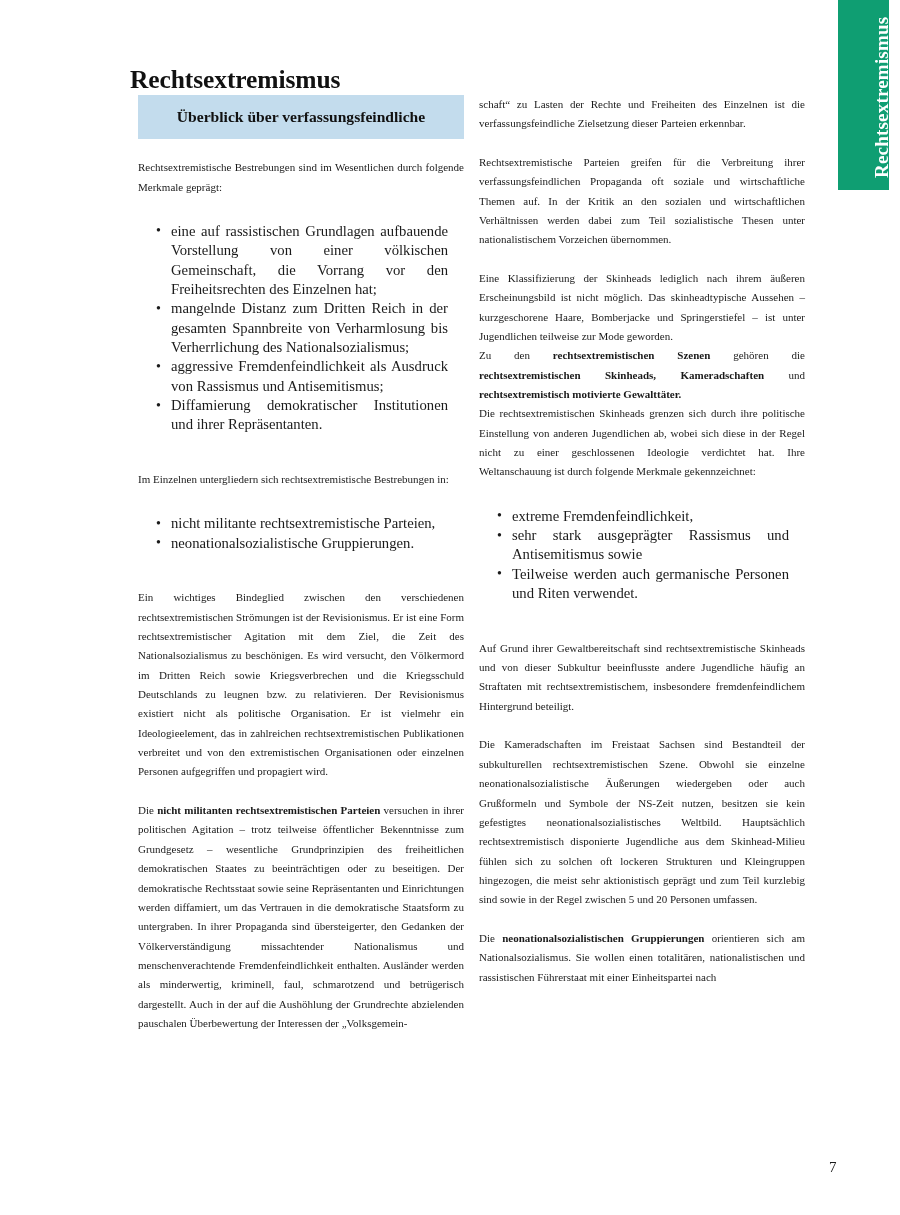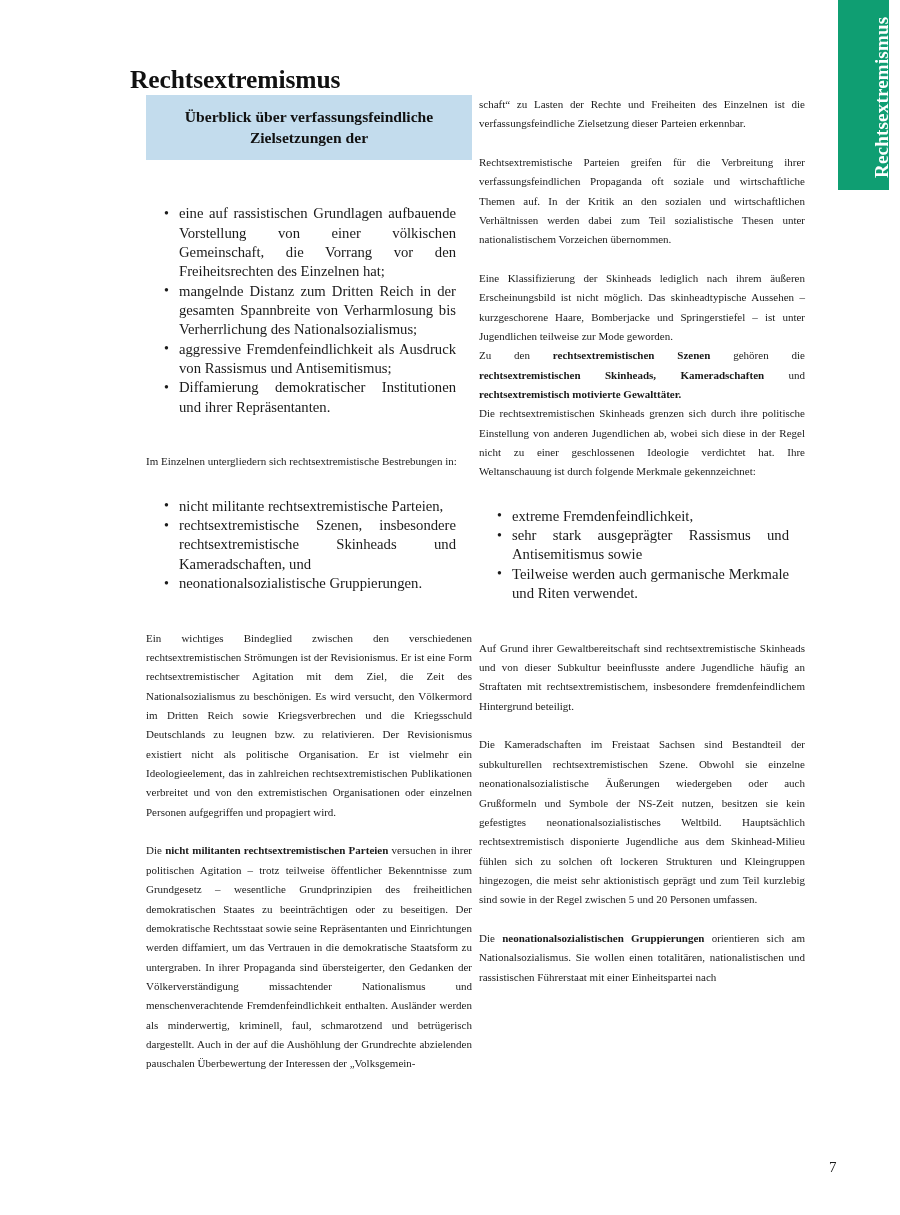--- a/index.html
+++ b/index.html
@@ -66,21 +66,21 @@
     left: 130px;
     top: 95px;
     width: 675px;
   }
 
   .col {
     position: absolute;
     top: 0;
     width: 326px;
   }
-  .col-left  { left: 16px; }
+  .col-left  { left: 8px; }
   .col-right { left: 349px; }
 
   
   p.body {
     margin: 0 0 0 0;
     font-size: 11px;
     line-height: 19.35px;
     text-align: justify;
     text-justify: inter-word;
     hyphens: manual;
@@ -148,44 +148,43 @@
 <div class="page">
 
   <h1 class="page-title">Rechtsextremismus</h1>
 
   <div class="columns">
 
     <div class="col col-left">
 
       <div class="callout" style="background: rgb(195, 220, 237);">
         <div>Überblick über verfassungsfeindliche</div>
-        <div>Zielsetzungen der</div>
       </div>
 
       <div class="gap-para"></div>
 
+      <p class="body">Rechtsextremistische Bestrebungen sind im Wesentlichen durch folgende Merkmale geprägt:</p>
 
       <div class="gap-list"></div>
 
       <ul class="bullets">
         <li>eine auf rassistischen Grundlagen aufbauende Vorstellung von einer völkischen Gemeinschaft, die Vorrang vor den Freiheitsrechten des Einzelnen hat;</li>
         <li>mangelnde Distanz zum Dritten Reich in der gesamten Spannbreite von Verharmlosung bis Verherrlichung des Nationalsozialismus;</li>
         <li>aggressive Fremdenfeindlichkeit als Ausdruck von Rassismus und Antisemitismus;</li>
         <li>Diffamierung demokratischer Institutionen und ihrer Repräsentanten.</li>
       </ul>
 
       <div class="gap-para"></div>
 
       <p class="body">Im Einzelnen untergliedern sich rechtsextremistische Bestrebungen in:</p>
 
       <div class="gap-list"></div>
 
       <ul class="bullets">
         <li>nicht militante rechtsextremistische Parteien,</li>
-        <li>rechtsextremistische Szenen, insbesondere rechtsextremistische Skinheads und Kameradschaften, und</li>
         <li>neonationalsozialistische Gruppierungen.</li>
       </ul>
 
       <div class="gap-para"></div>
 
       <p class="body">Ein wichtiges Bindeglied zwischen den verschiedenen rechtsextremistischen Strömungen ist der Revisionismus. Er ist eine Form rechtsextremistischer Agitation mit dem Ziel, die Zeit des Nationalsozialismus zu beschönigen. Es wird versucht, den Völkermord im Dritten Reich sowie Kriegsverbrechen und die Kriegsschuld Deutschlands zu leugnen bzw. zu relativieren. Der Revisionismus existiert nicht als politische Organisation. Er ist vielmehr ein Ideologieelement, das in zahlreichen rechtsextremistischen Publikationen verbreitet und von den extremistischen Organisationen oder einzelnen Personen aufgegriffen und propagiert wird.</p>
 
       <div class="gap-para"></div>
 
       <p class="body"><span>Die </span><b>nicht militanten rechtsextremistischen Parteien</b><span> versuchen in ihrer politischen Agitation – trotz teilweise öffentlicher Bekenntnisse zum Grundgesetz – wesentliche Grundprinzipien des freiheitlichen demokratischen Staates zu beeinträchtigen oder zu beseitigen. Der demokratische Rechtsstaat sowie seine Repräsentanten und Einrichtungen werden diffamiert, um das Vertrauen in die demokratische Staatsform zu untergraben. In ihrer Propaganda sind übersteigerter, den Gedanken der Völkerverständigung missachtender Nationalismus und menschenverachtende Fremdenfeindlichkeit enthalten. Ausländer werden als minderwertig, kriminell, faul, schmarotzend und betrügerisch dargestellt. Auch in der auf die Aushöhlung der Grundrechte abzielenden pauschalen Überbewertung der Interessen der „Volksgemein-</span></p>
@@ -206,21 +205,21 @@
 
       <p class="body"><span>Zu den </span><b>rechtsextremistischen Szenen</b><span> gehören die </span><b>rechtsextremistischen Skinheads, Kameradschaften</b><span> und </span><b>rechtsextremistisch motivierte Gewalttäter.</b></p>
 
       <p class="body">Die rechtsextremistischen Skinheads grenzen sich durch ihre politische Einstellung von anderen Jugendlichen ab, wobei sich diese in der Regel nicht zu einer geschlossenen Ideologie verdichtet hat. Ihre Weltanschauung ist durch folgende Merkmale gekennzeichnet:</p>
 
       <div class="gap-list"></div>
 
       <ul class="bullets">
         <li>extreme Fremdenfeindlichkeit,</li>
         <li>sehr stark ausgeprägter Rassismus und Antisemitismus sowie</li>
-        <li>Teilweise werden auch germanische Merkmale und Riten verwendet.</li>
+        <li>Teilweise werden auch germanische Personen und Riten verwendet.</li>
       </ul>
 
       <div class="gap-para"></div>
 
       <p class="body">Auf Grund ihrer Gewaltbereitschaft sind rechtsextremistische Skinheads und von dieser Subkultur beeinflusste andere Jugendliche häufig an Straftaten mit rechtsextremistischem, insbesondere fremdenfeindlichem Hintergrund beteiligt.</p>
 
       <div class="gap-para"></div>
 
       <p class="body">Die Kameradschaften im Freistaat Sachsen sind Bestandteil der subkulturellen rechtsextremistischen Szene. Obwohl sie einzelne neonationalsozialistische Äußerungen wiedergeben oder auch Grußformeln und Symbole der NS-Zeit nutzen, besitzen sie kein gefestigtes neonationalsozialistisches Weltbild. Hauptsächlich rechtsextremistisch disponierte Jugendliche aus dem Skinhead-Milieu fühlen sich zu solchen oft lockeren Strukturen und Kleingruppen hingezogen, die meist sehr aktionistisch geprägt und zum Teil kurzlebig sind sowie in der Regel zwischen 5 und 20 Personen umfassen.</p>
 

